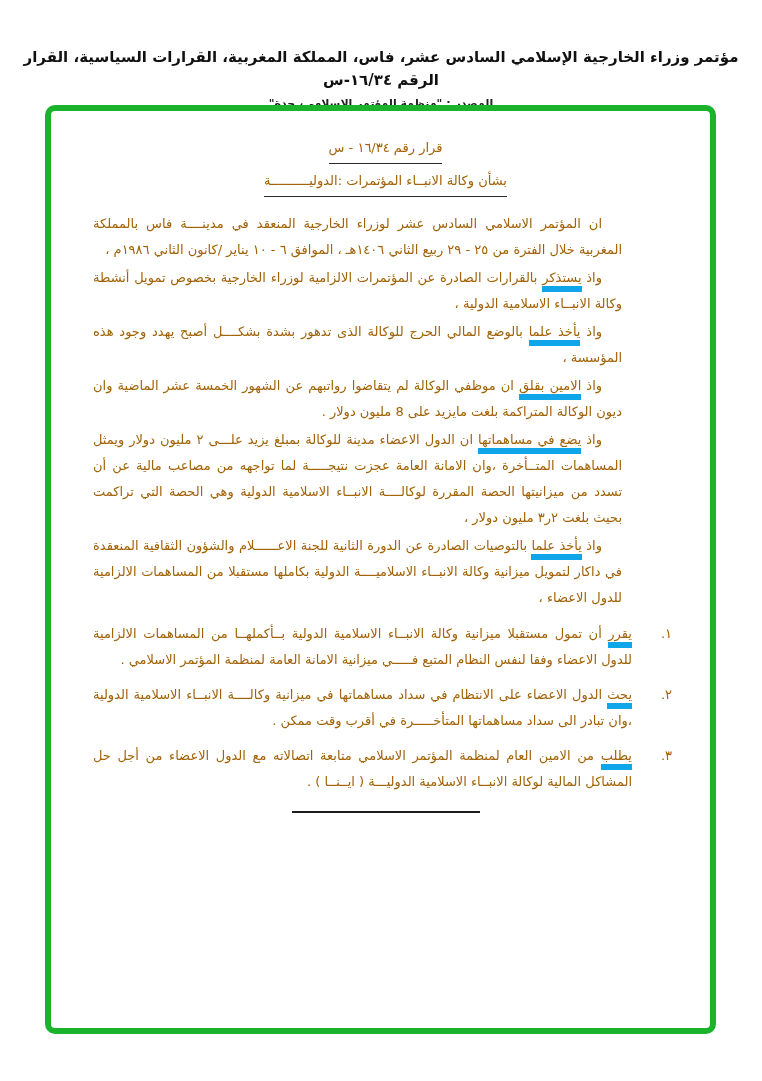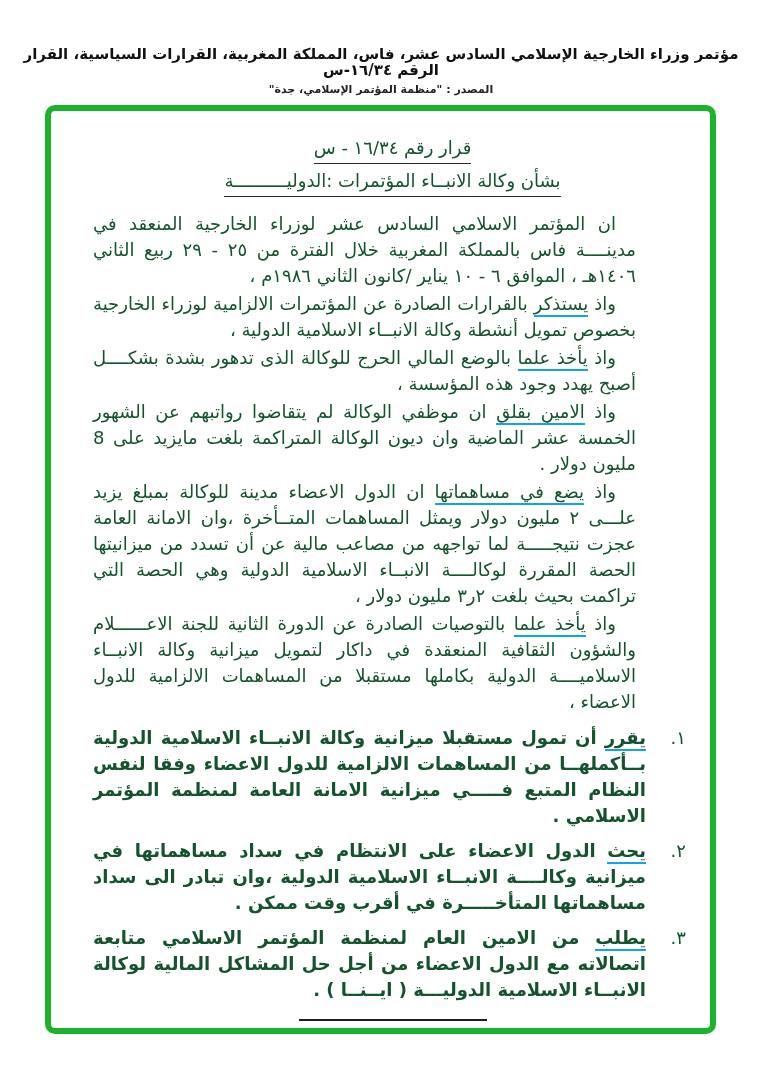--- a/index.html
+++ b/index.html
@@ -15,21 +15,21 @@
   .page-header{
     direction:rtl;
     text-align:center;
     padding-top:46px;
   }
   .page-header .h-line1{
     font-size:15px;
     font-weight:bold;
     color:#111;
     letter-spacing:0;
-    line-height:16px;
+    line-height:23px;
     padding:0 4px;
   }
   .page-header .h-line2{
     font-size:11px;
     font-weight:bold;
     color:#222;
     line-height:16px;
     margin-top:4px;
   }
   
@@ -37,60 +37,59 @@
     position:absolute;
     left:45px; top:105px;
     width:659px; height:917px;
     border:6px solid #1bb32c;
     border-radius:10px;
     background:#ffffff;
     overflow:hidden;
   }
   .doc-content{
     direction:rtl;
-    padding:24px 18px 0 42px;
-    font-size:18px;
+    padding:24px 32px 0 42px;
+    font-size:13px;
     line-height:26px;
-    color:#14532d;
+    color:#a16207;
     text-align:justify;
   }
   .doc-titles{
     text-align:center;
     margin-bottom:14px;
   }
   .doc-titles .t1,.doc-titles .t2{
     display:inline-block;
     border-bottom:1px solid #2a2a2a;
     padding-bottom:2px;
   }
   .doc-titles .t2{margin-top:4px;}
   .para{
     margin:0 56px 2px 0;
     text-indent:20px;
   }
   .para:last-of-type{margin-bottom:10px;}
   .ul{
-    border-bottom:2px solid #0ea5e9;
+    border-bottom:6px solid #0ea5e9;
     padding-bottom:1px;
   }
   .items{margin-top:4px;}
   .item{
     display:flex;
     margin-bottom:9px;
   }
   .item-number{
     width:40px;
     flex:0 0 40px;
     text-align:right;
     padding-right:6px;
   }
   .item-text{
     flex:1;
     text-align:justify;
-    font-weight:bold;
   }
   .end-rule{
     width:188px;
     height:2px;
     background:#1c1c1c;
     margin:16px auto 0 auto;
   }
 </style>
 </head>
 <body>

